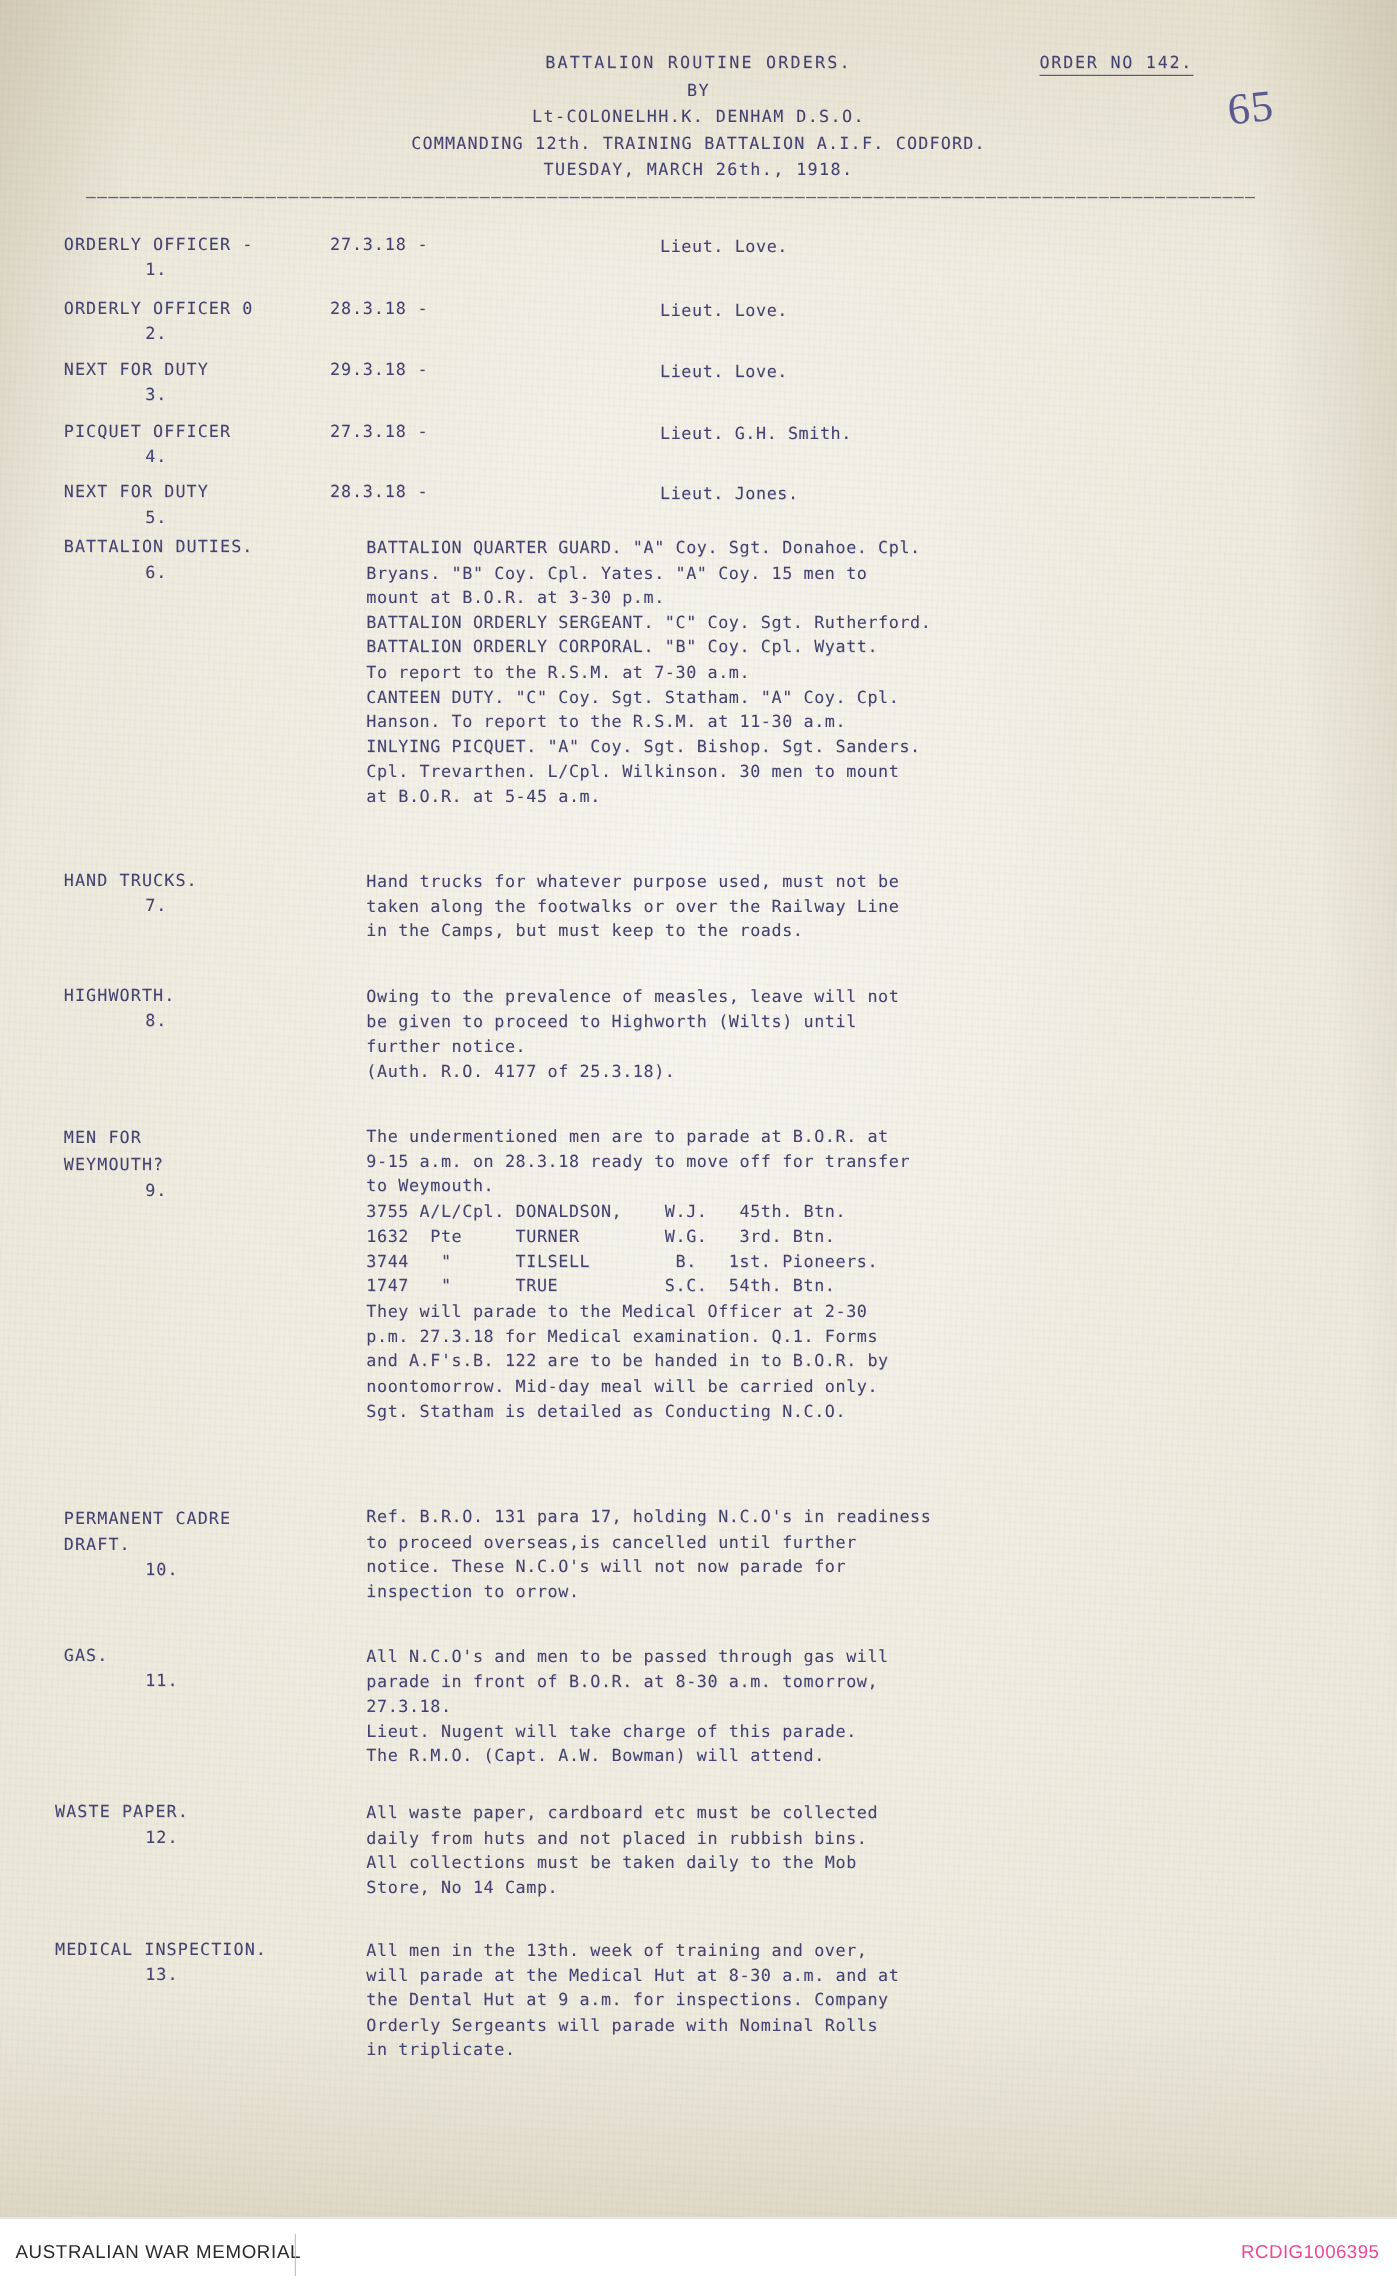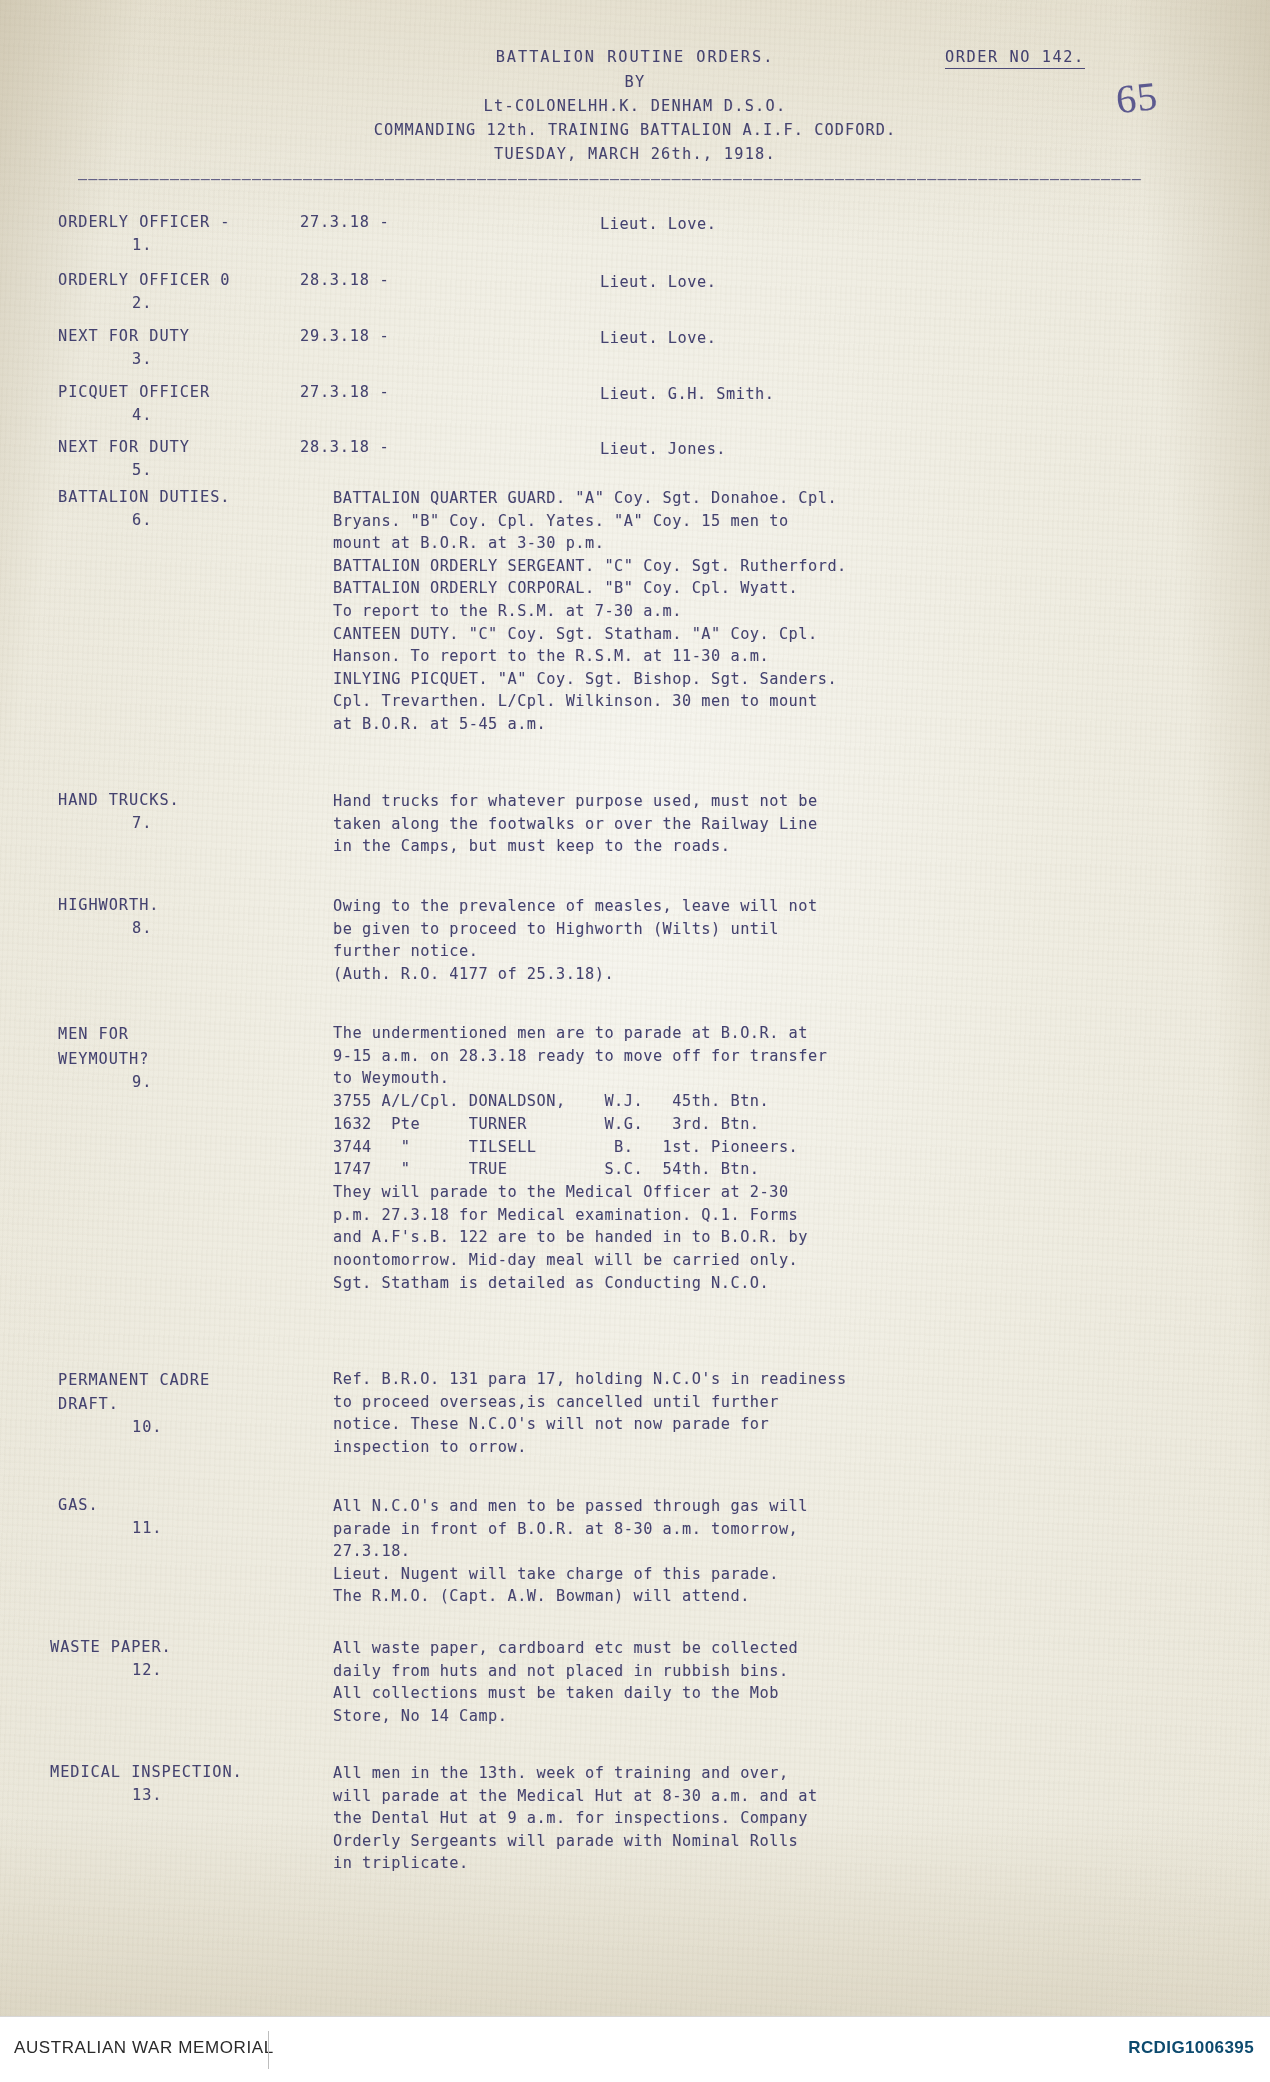--- a/index.html
+++ b/index.html
@@ -148,23 +148,22 @@
     font-size: 17px;
     color: #2a2a2a;
     letter-spacing: 0.6px;
   }
   .credit-right {
     position: absolute;
     right: 16px;
     top: 21px;
     font-family: "Liberation Sans", sans-serif;
     font-size: 17px;
-    color: #0c4a6e;
+    color: #ec4899;
     letter-spacing: 0.4px;
-    font-weight: bold;
   }
   .credit-div {
     position: absolute;
     left: 268px;
     top: 14px;
     width: 1px;
     height: 38px;
     background: #bdbdbd;
   }
 </style>

